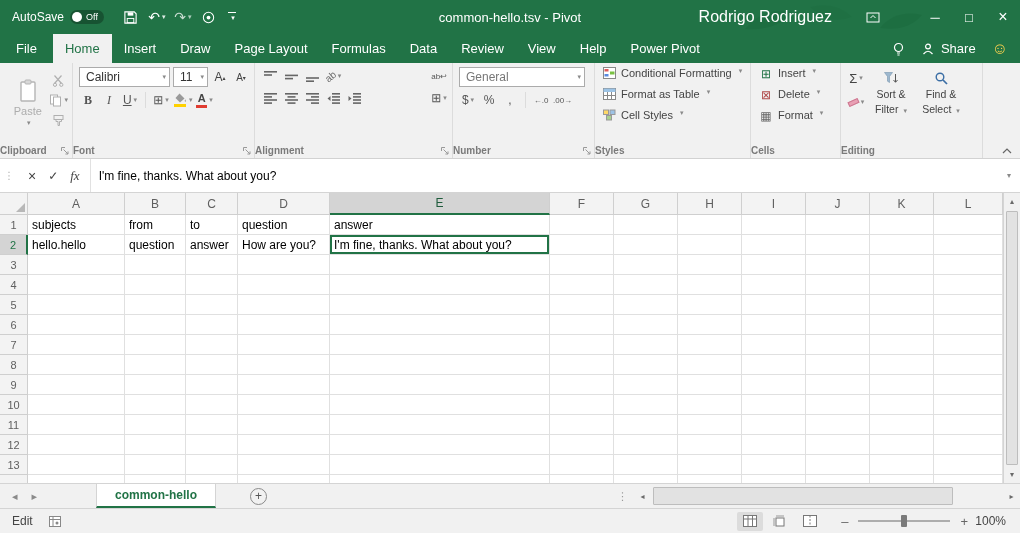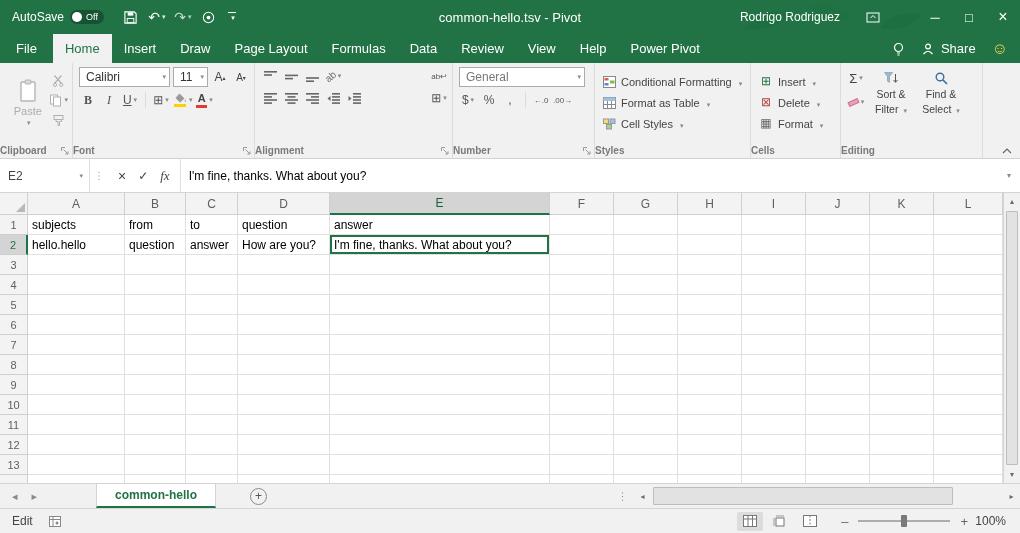--- a/index.html
+++ b/index.html
@@ -13,21 +13,21 @@
   .pill { height:14px; border-radius:8px; background:rgba(0,0,0,.28); display:flex; align-items:center; gap:4px; padding:0 6px 0 2px; }
   .pill .knob { width:10px; height:10px; border-radius:50%; background:#fff; }
   .pill .state { font-size:9px; }
   .qat { display:flex; align-items:center; margin-left:16px; gap:4px; z-index:1; }
   .qat .qbtn { height:26px; min-width:22px; display:flex; align-items:center; justify-content:center; font-size:14px; }
   .qat .car { color:#dfeee6; }
   .qat-custom { display:flex; flex-direction:column; align-items:center; margin-left:4px; }
   .qat-custom .bar { width:8px; height:1px; background:#fff; margin-bottom:1px; }
   .tb-title { position:absolute; left:0; right:0; text-align:center; font-size:13px; pointer-events:none; }
   .tb-right { margin-left:auto; display:flex; align-items:center; height:100%; z-index:1; }
-  .user-name { font-size:12px; margin-right:16px; }
+  .user-name { font-size:16px; margin-right:24px; }
   .win-btn { width:34px; height:100%; display:flex; align-items:center; justify-content:center; font-size:13px; }
   .leaves { position:absolute; right:90px; top:0; opacity:.55; }
 
   
   .ribbon-tabs { height:29px; background:#217346; display:flex; align-items:stretch; color:#fff; flex:0 0 29px; }
   .rtab { display:flex; align-items:center; padding:0 12px; font-size:13px; white-space:nowrap; }
   .rtab.active { background:#f1f1f1; color:#217346; }
   .tabs-right { margin-left:auto; display:flex; align-items:center; gap:16px; padding-right:12px; white-space:nowrap; }
   .tellme, .share { display:flex; align-items:center; gap:6px; font-size:13px; }
   .smiley { font-size:16px; color:#ffd34e; line-height:1; }
@@ -49,21 +49,21 @@
   .bi { font-weight:bold; font-family:"Liberation Serif", serif; }
   .it { font-style:italic; font-family:"Liberation Serif", serif; }
   .un { text-decoration:underline; }
   .fontsz { position:relative; font-size:12px; color:#444; }
   .fontsz sup { font-size:6px; }
   .colorbar { display:flex; flex-direction:column; align-items:center; line-height:1; }
   .colorbar .bar-red { width:11px; height:3px; background:#e03c31; margin-top:1px; }
   .colorbar .bar-yellow { width:12px; height:3px; background:#ffd100; margin-top:1px; }
   .rot { display:inline-block; transform:rotate(-40deg); font-size:10px; color:#666; }
   .micro { font-size:8px; color:#555; letter-spacing:0; }
-  .style-row { display:flex; align-items:flex-end; gap:5px; height:21px; font-size:11px; color:#444; padding:0 2px; white-space:nowrap; }
+  .style-row { display:flex; align-items:flex-start; gap:5px; height:21px; font-size:11px; color:#444; padding:0 2px; white-space:nowrap; }
   .cells-ic { font-size:12px; width:14px; text-align:center; }
   .edit-wrap { display:flex; gap:2px; }
   .edit-col { display:flex; flex-direction:column; gap:6px; padding-top:2px; }
   .sigma { font-size:13px; color:#444; }
   .eraser { width:11px; height:5px; background:#e9a0b4; border:1px solid #cc7790; transform:rotate(-25deg); display:inline-block; }
   .bigbtn { width:48px; display:flex; flex-direction:column; align-items:center; justify-content:flex-start; gap:2px; padding-top:4px; font-size:10.5px; color:#444; line-height:1.2; text-align:center; }
   .collapse-ribbon { position:absolute; right:8px; bottom:4px; }
   .vline { width:1px; height:16px; background:#dcdcdc; margin:0 3px; }
 
   
@@ -513,24 +513,20 @@
       </div>
       <span class="glabel">Editing</span>
     </div>
 
     <svg class="collapse-ribbon" width="10" height="6" viewBox="0 0 10 6">
         <path d="M1 5 L5 1 L9 5" fill="none" stroke="#666" stroke-width="1.2"></path>
       </svg>
   </div>
 
   <div class="fbar">
-    <div class="name-box">
-      <span>E2</span>
-      <span class="car">▾</span>
-    </div>
     <span class="fdots">⋮</span>
     <div class="fx-btns">
       <span class="fx-cancel">×</span>
       <span class="fx-check">✓</span>
       <span class="fx-fx">fx</span>
     </div>
     <div class="fvalue">I'm fine, thanks. What about you?</div>
     <div class="fexpand">▾</div>
   </div>
 

